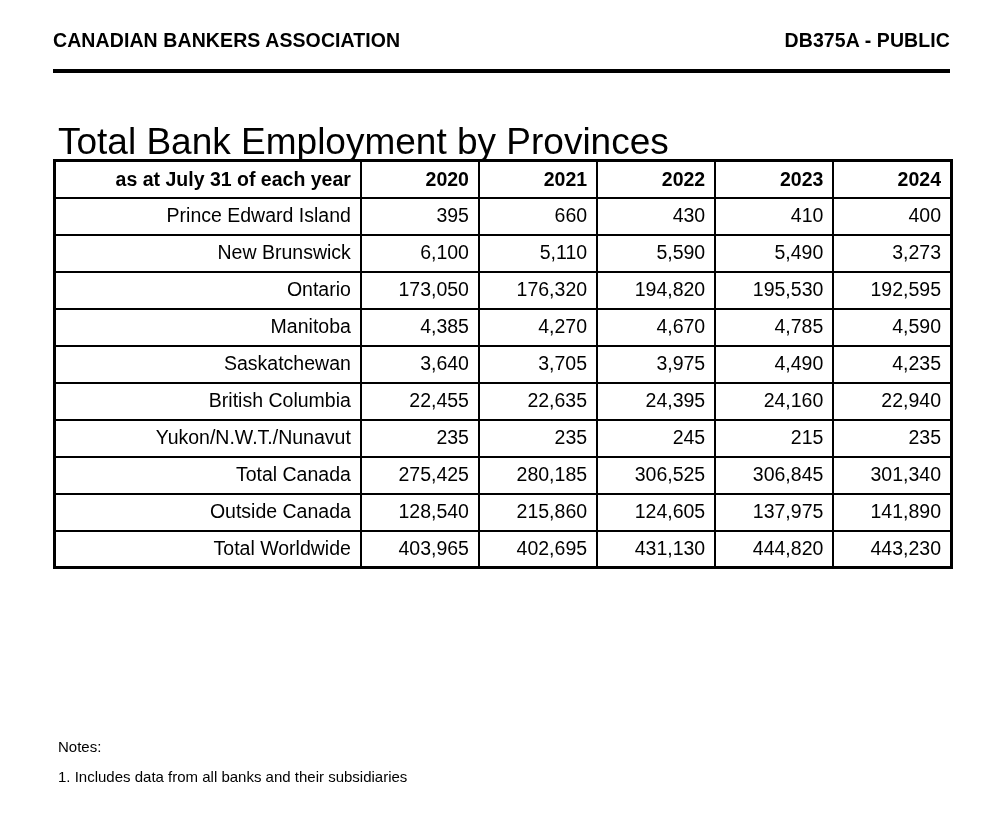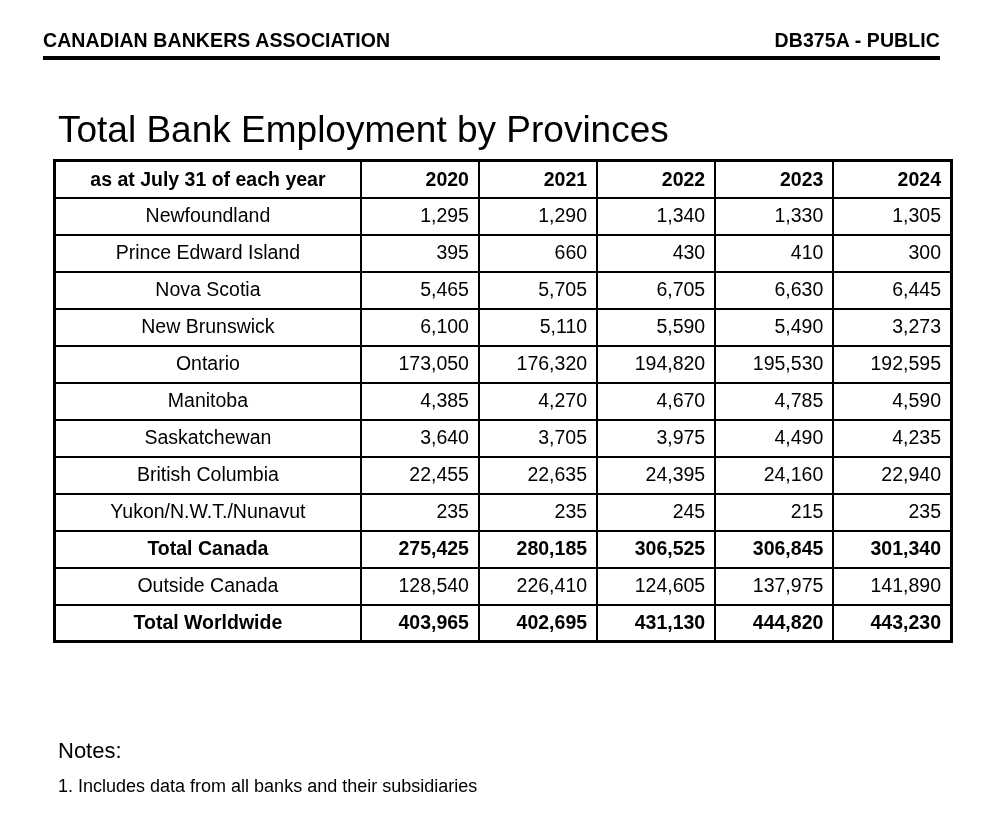--- a/index.html
+++ b/index.html
@@ -19,44 +19,44 @@
   .page {
     position: relative;
     width: 1000px;
     height: 833px;
     box-sizing: border-box;
   }
 
   
   .doc-header {
     position: absolute;
-    left: 43px;
+    left: 53px;
     top: 30px;
     width: 897px;
     display: flex;
     justify-content: space-between;
     align-items: flex-end;
     border-bottom: 4px solid #000000;
-    padding-bottom: 5px;
+    padding-bottom: 18px;
   }
   .doc-header .org,
   .doc-header .classification {
     font-weight: bold;
     font-size: 19.5px;
     letter-spacing: 0.1px;
     line-height: 1.1;
     white-space: nowrap;
     font-stretch: condensed;
   }
 
   
   .page-title {
     position: absolute;
     left: 58px;
-    top: 84px;
+    top: 96px;
     font-size: 37px;
     font-weight: 400;
     line-height: 1.15;
     white-space: nowrap;
   }
 
   
   .table-wrap {
     position: absolute;
     left: 53px;
@@ -80,47 +80,47 @@
     font-size: 19.5px;
     font-weight: 400;
     line-height: 1.1;
     vertical-align: middle;
     box-sizing: border-box;
     white-space: nowrap;
     overflow: hidden;
   }
   table.data-table th.row-head,
   table.data-table td.row-head {
-    text-align: center;
+    text-align: right;
   }
   table.data-table th.num,
   table.data-table td.num {
     text-align: right;
   }
   table.data-table thead th {
     font-weight: bold;
   }
   table.data-table tr.total-row td {
-    font-weight: bold;
+    font-weight: normal;
   }
 
   
   .notes {
     position: absolute;
     left: 58px;
     top: 738px;
     width: 880px;
   }
   .notes .notes-title {
-    font-size: 22px;
+    font-size: 15px;
     line-height: 1.2;
     margin-bottom: 12px;
   }
   .notes .note-item {
-    font-size: 18px;
+    font-size: 15px;
     line-height: 1.2;
   }
 </style>
 </head>
 <body>
 
 <div class="page">
 
   <div class="doc-header">
     <span class="org">CANADIAN BANKERS ASSOCIATION</span>
@@ -144,42 +144,26 @@
           <th class="row-head">as at July 31 of each year</th>
           <th class="num">2020</th>
           <th class="num">2021</th>
           <th class="num">2022</th>
           <th class="num">2023</th>
           <th class="num">2024</th>
         </tr>
       </thead>
       <tbody id="table-body">
           <tr>
-            <td class="row-head">Newfoundland</td>
-            <td class="num">1,295</td>
-            <td class="num">1,290</td>
-            <td class="num">1,340</td>
-            <td class="num">1,330</td>
-            <td class="num">1,305</td>
-          </tr>
-          <tr>
             <td class="row-head">Prince Edward Island</td>
             <td class="num">395</td>
             <td class="num">660</td>
             <td class="num">430</td>
             <td class="num">410</td>
-            <td class="num">300</td>
-          </tr>
-          <tr>
-            <td class="row-head">Nova Scotia</td>
-            <td class="num">5,465</td>
-            <td class="num">5,705</td>
-            <td class="num">6,705</td>
-            <td class="num">6,630</td>
-            <td class="num">6,445</td>
+            <td class="num">400</td>
           </tr>
           <tr>
             <td class="row-head">New Brunswick</td>
             <td class="num">6,100</td>
             <td class="num">5,110</td>
             <td class="num">5,590</td>
             <td class="num">5,490</td>
             <td class="num">3,273</td>
           </tr>
           <tr>
@@ -226,21 +210,21 @@
             <td class="row-head">Total Canada</td>
             <td class="num">275,425</td>
             <td class="num">280,185</td>
             <td class="num">306,525</td>
             <td class="num">306,845</td>
             <td class="num">301,340</td>
           </tr>
           <tr>
             <td class="row-head">Outside Canada</td>
             <td class="num">128,540</td>
-            <td class="num">226,410</td>
+            <td class="num">215,860</td>
             <td class="num">124,605</td>
             <td class="num">137,975</td>
             <td class="num">141,890</td>
           </tr>
           <tr class="total-row">
             <td class="row-head">Total Worldwide</td>
             <td class="num">403,965</td>
             <td class="num">402,695</td>
             <td class="num">431,130</td>
             <td class="num">444,820</td>

